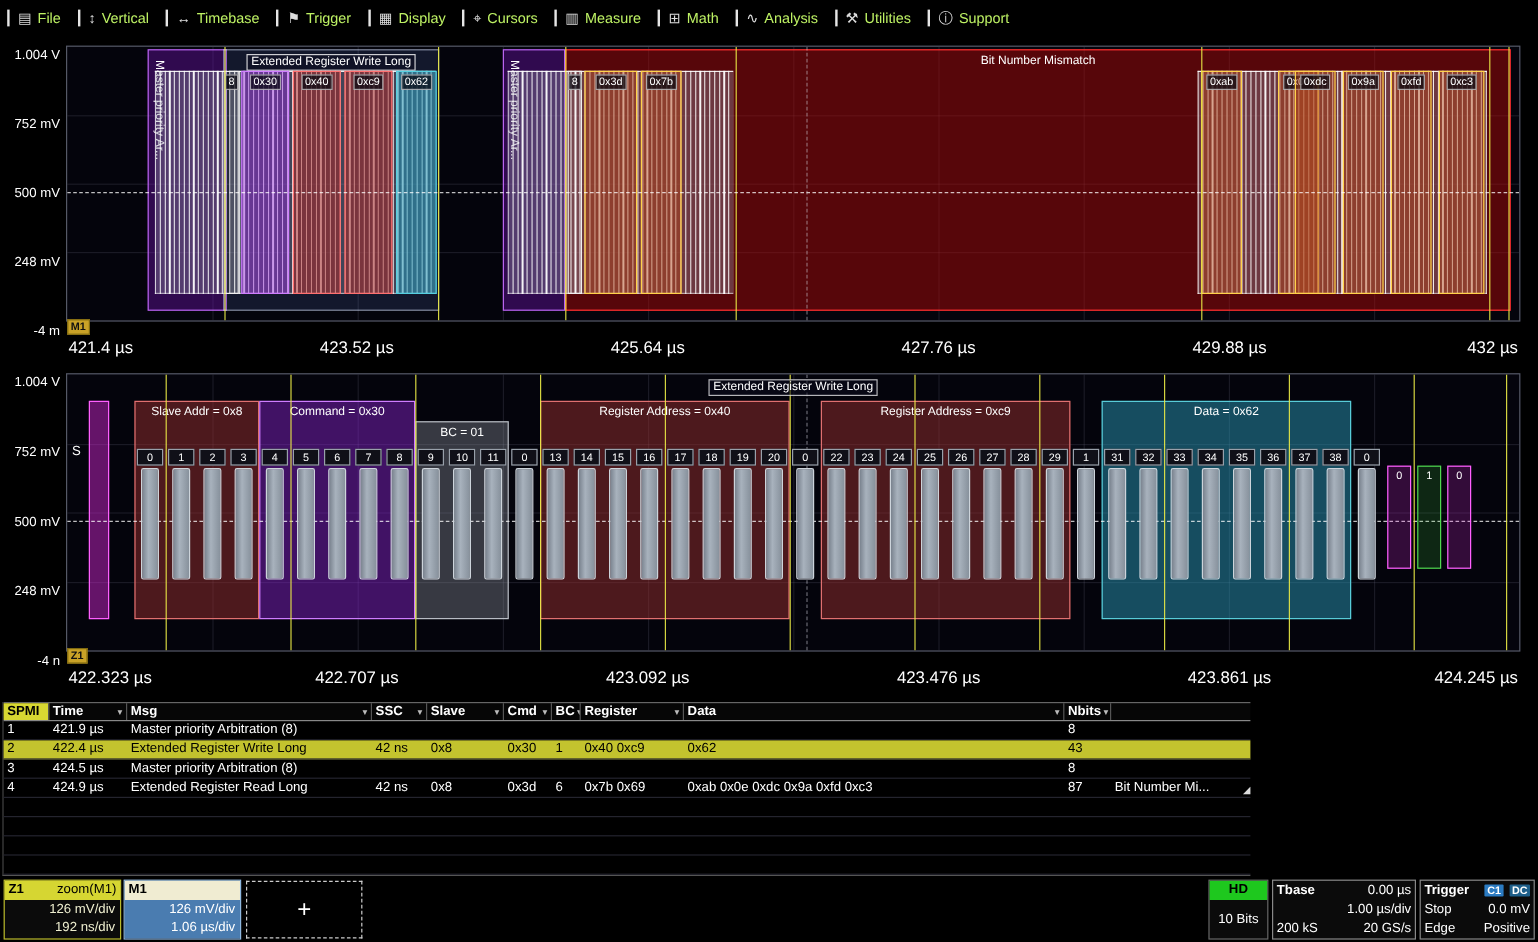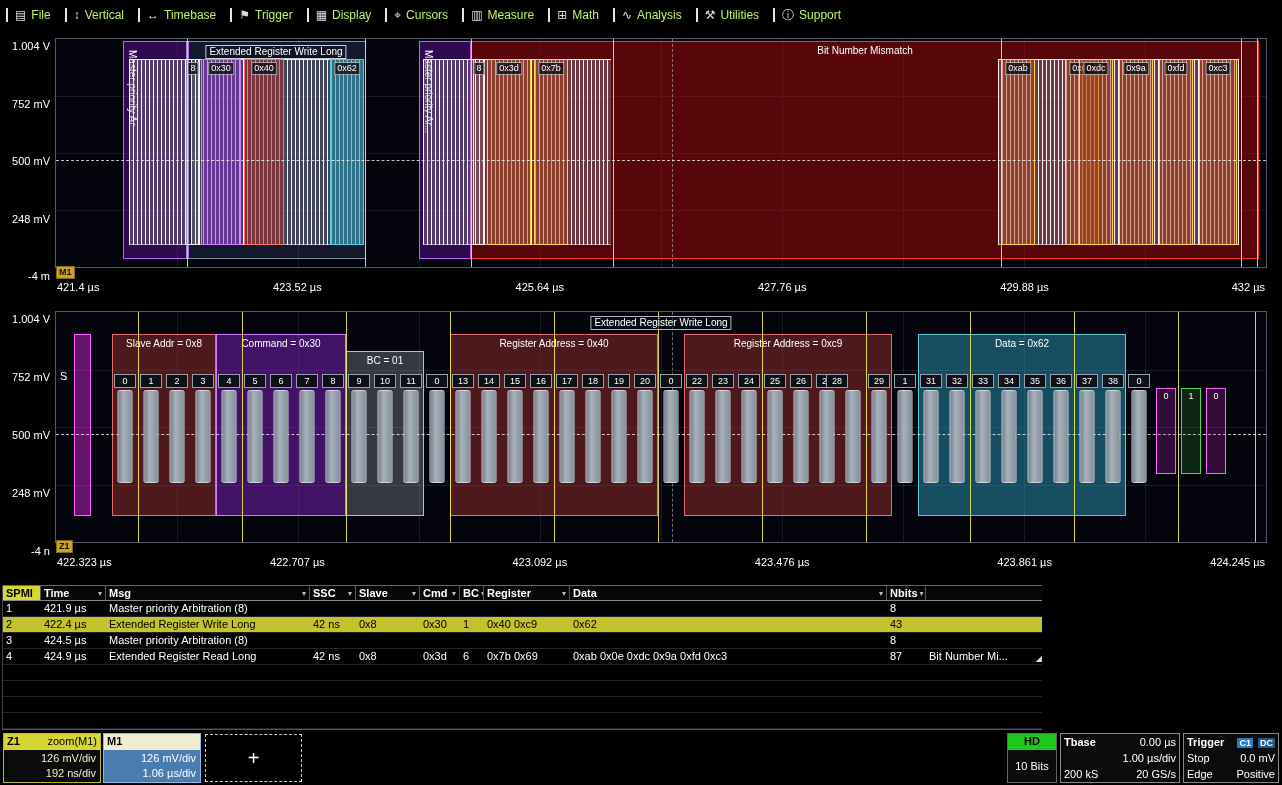--- a/index.html
+++ b/index.html
@@ -60,21 +60,21 @@
     border:1px solid #98a0aa;color:#fff;font-size:9px;line-height:12px;text-align:center}
   .bit-bar{position:absolute;top:78px;width:15px;height:93px;transform:translateX(-50%);
     background:linear-gradient(90deg,#79828e,#a8b2bd 40%,#87919c);border:1px solid #cdd4db;border-radius:2px}
   .tail{position:absolute;top:76px;width:20px;height:86px;border:1px solid}
   .tc-magenta{border-color:#ff5fff;background:rgba(220,40,220,.22)}
   .tc-green{border-color:#4fd84f;background:rgba(60,200,60,.18)}
   .tail-label{position:absolute;top:2px;left:50%;transform:translateX(-50%);font-size:9px;color:#fff}
 
   
   .ylab{position:absolute;left:0;width:50px;text-align:right;font-size:11px;color:#fff}
-  .xlab{position:absolute;font-size:11px;color:#fff;white-space:nowrap}
+  .xlab{position:absolute;font-size:14px;color:#fff;white-space:nowrap}
   .gbadge{position:absolute;left:56px;font-size:9px;font-weight:bold;color:#111;background:#c9a227;
     padding:0 2px;line-height:11px;border:1px solid #806a10}
 
   
   .dtable{position:absolute;left:2px;top:585px;width:1040px;background:#000;border-left:1px solid #444;border-bottom:1px solid #555}
   .trow{display:flex;height:16px;border-bottom:1px solid #24242e}
   .thead{border-top:1px solid #666;border-bottom:1px solid #888;background:#060606}
   .tcell{font-size:11px;line-height:15px;padding:0 3px;white-space:nowrap;overflow:hidden;flex:0 0 auto;position:relative}
   .thead .tcell{font-weight:bold;border-right:1px solid #555;display:flex;justify-content:space-between;align-items:center}
   .sort-arrow{font-size:8px;color:#bbb;margin-left:2px}
@@ -193,20 +193,23 @@
     <div class="burst" style="left: 367px; width: 188px;"></div>
     <div class="burst" style="left: 942px; width: 241px;"></div>
     <div class="tfield c-white" style="left: 131px; width: 12px;">
       <div class="tfield-label">8</div>
     </div>
     <div class="tfield c-purple" style="left: 145px; width: 40px;">
       <div class="tfield-label">0x30</div>
     </div>
     <div class="tfield c-red" style="left: 188px; width: 40px;">
       <div class="tfield-label">0x40</div>
+    </div>
+    <div class="tfield c-red" style="left: 231px; width: 40px;">
+      <div class="tfield-label">0xc9</div>
     </div>
     <div class="tfield c-teal" style="left: 274px; width: 34px;">
       <div class="tfield-label">0x62</div>
     </div>
     <div class="tfield c-white" style="left: 417px; width: 12px;">
       <div class="tfield-label">8</div>
     </div>
     <div class="tfield c-orange" style="left: 431px; width: 44px;">
       <div class="tfield-label">0x3d</div>
     </div>
@@ -326,21 +329,21 @@
     <div class="bit-chip" style="left: 667px;">23</div>
     <div class="bit-bar" style="left: 693px;"></div>
     <div class="bit-chip" style="left: 693px;">24</div>
     <div class="bit-bar" style="left: 719px;"></div>
     <div class="bit-chip" style="left: 719px;">25</div>
     <div class="bit-bar" style="left: 745px;"></div>
     <div class="bit-chip" style="left: 745px;">26</div>
     <div class="bit-bar" style="left: 771px;"></div>
     <div class="bit-chip" style="left: 771px;">27</div>
     <div class="bit-bar" style="left: 797px;"></div>
-    <div class="bit-chip" style="left: 781px;">28</div>
+    <div class="bit-chip" style="left: 797px;">28</div>
     <div class="bit-bar" style="left: 823px;"></div>
     <div class="bit-chip" style="left: 823px;">29</div>
     <div class="bit-bar" style="left: 849px;"></div>
     <div class="bit-chip" style="left: 849px;">1</div>
     <div class="bit-bar" style="left: 875px;"></div>
     <div class="bit-chip" style="left: 875px;">31</div>
     <div class="bit-bar" style="left: 901px;"></div>
     <div class="bit-chip" style="left: 901px;">32</div>
     <div class="bit-bar" style="left: 927px;"></div>
     <div class="bit-chip" style="left: 927px;">33</div>

